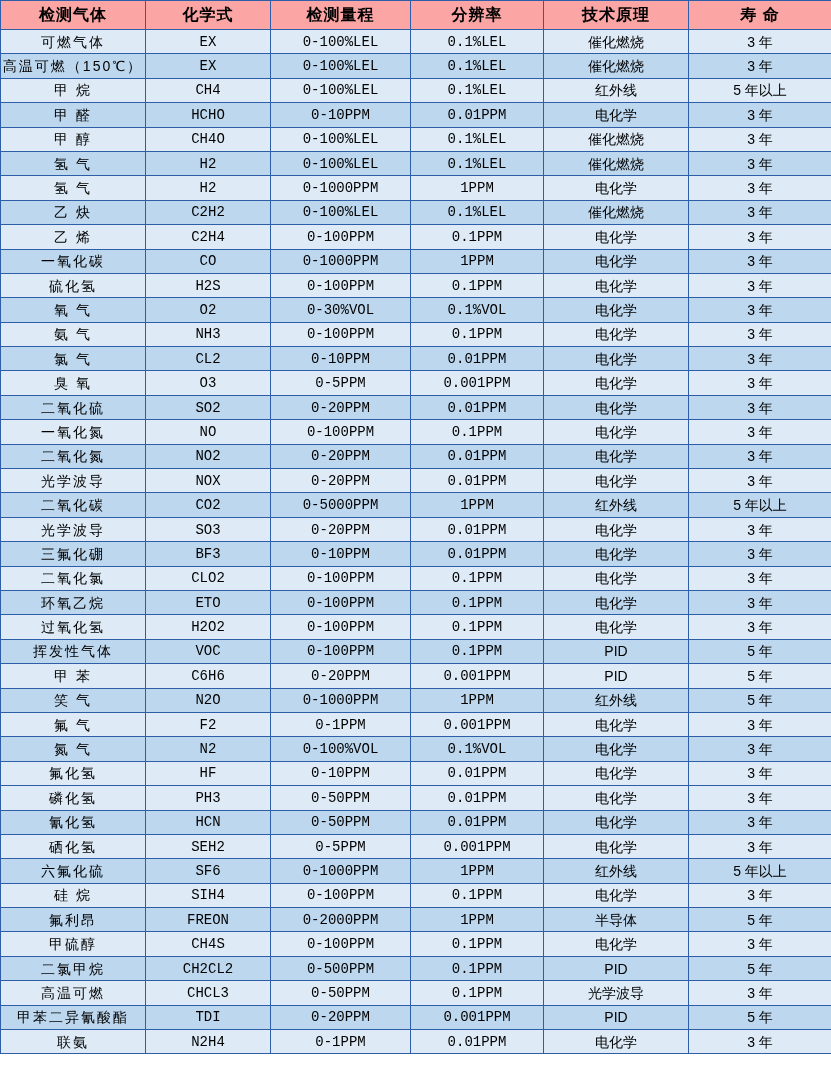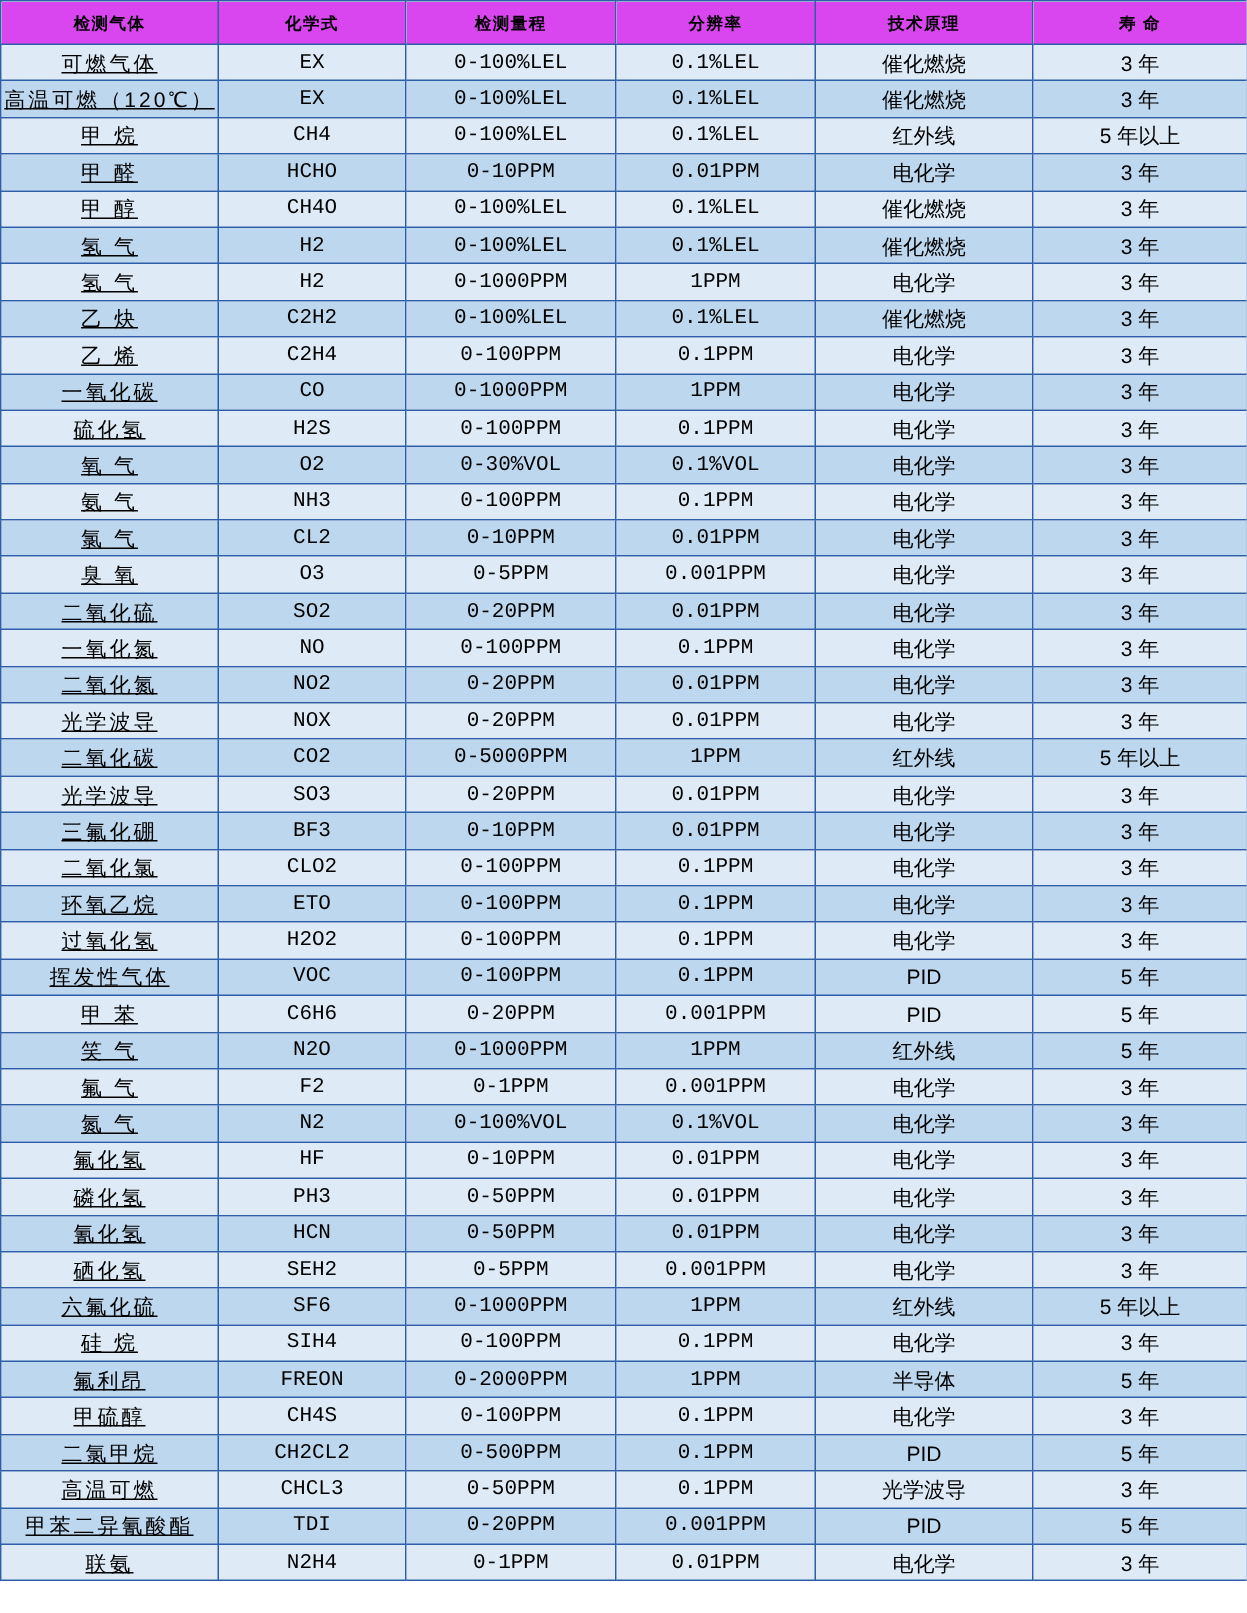--- a/index.html
+++ b/index.html
@@ -26,34 +26,33 @@
   #gas-table th,
   #gas-table td {
     border: 1px solid #2f5ea8;
     text-align: center;
     vertical-align: middle;
     color: #000000;
     white-space: nowrap;
     overflow: hidden;
   }
   #gas-table thead th {
-    background: #d946ef;
-    font-size: 11px;
+    background: #fca5a5;
+    font-size: 16px;
     font-weight: bold;
     height: 26px;
     letter-spacing: 1px;
   }
   #gas-table tbody td {
     height: 21.4px;
     font-size: 14px;
     line-height: 20px;
   }
   #gas-table tbody tr td:first-child {
     letter-spacing: 2px;
-    text-decoration: underline;
   }
   #gas-table tbody tr.odd td {
     background: #deebf7;
   }
   #gas-table tbody tr.even td {
     background: #bdd7ee;
   }
   td.mono, th.mono {
     font-family: "Liberation Mono", monospace;
   }
@@ -83,21 +82,21 @@
   <tbody id="table-body">
       <tr class="odd">
         <td>可燃气体</td>
         <td class="mono">EX</td>
         <td class="mono">0-100%LEL</td>
         <td class="mono">0.1%LEL</td>
         <td>催化燃烧</td>
         <td>3 年</td>
       </tr>
       <tr class="even">
-        <td>高温可燃（120℃）</td>
+        <td>高温可燃（150℃）</td>
         <td class="mono">EX</td>
         <td class="mono">0-100%LEL</td>
         <td class="mono">0.1%LEL</td>
         <td>催化燃烧</td>
         <td>3 年</td>
       </tr>
       <tr class="odd">
         <td>甲 烷</td>
         <td class="mono">CH4</td>
         <td class="mono">0-100%LEL</td>

